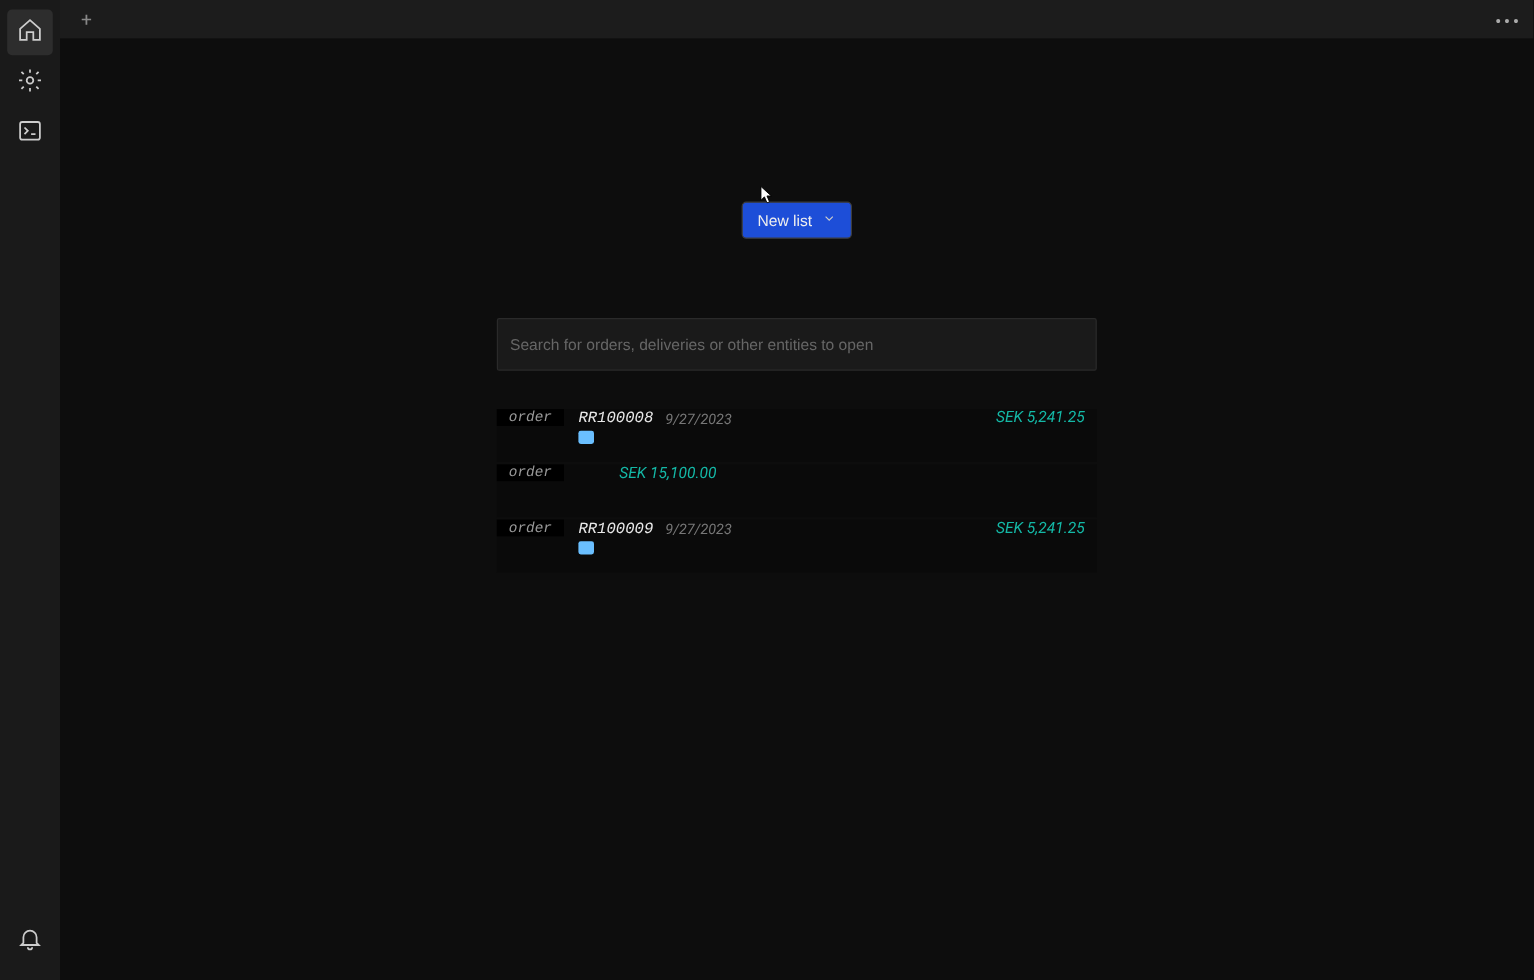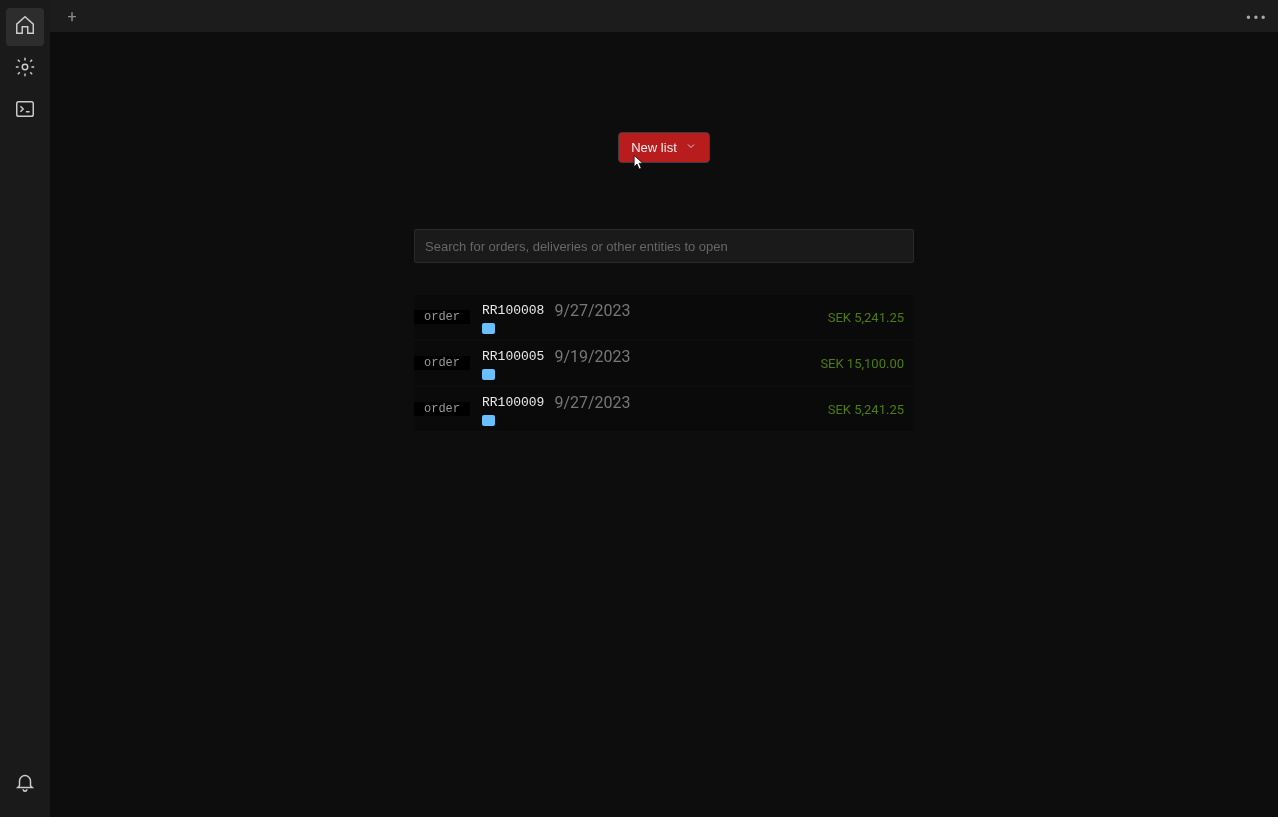--- a/index.html
+++ b/index.html
@@ -73,55 +73,57 @@
 
 .content {
   flex: 1;
   display: flex;
   flex-direction: column;
   align-items: center;
   padding-top: 100px;
 }
 
 .new-list-btn {
-  background: #b91c1c;
+  background: #1d4ed8;
   border: 1px solid #3d3d3d;
   border-radius: 4px;
   padding: 7px 12px;
   color: #eee;
   font-size: 13px;
   display: flex;
   align-items: center;
   gap: 8px;
   cursor: pointer;
+  margin-top: 36px;
 }
 .new-list-btn svg { width: 12px; height: 12px; stroke: #ccc; fill: none; stroke-width: 2; }
 
 .search-box {
   margin-top: 66px;
   width: 500px;
-  height: 34px;
+  height: 44px;
   background: #1a1a1a;
   border: 1px solid #2a2a2a;
   border-radius: 2px;
   padding: 0 10px;
   color: #ccc;
   font-size: 13px;
   outline: none;
 }
 .search-box::placeholder { color: #666; }
 
 .results { margin-top: 32px; width: 500px; }
 .result-row {
   display: flex;
-  align-items: center;
+  align-items: flex-start;
   background: #0a0a0a;
   margin-bottom: 2px;
   height: 44px;
   cursor: pointer;
+  font-style: italic;
 }
 .row-type {
   width: 56px;
   background: #000;
   display: flex;
   align-items: center;
   justify-content: center;
   font-family: "Courier New", monospace;
   font-size: 12px;
   color: #999;
@@ -135,33 +137,33 @@
 }
 .row-body {
   flex: 1;
   display: flex;
   flex-direction: column;
   justify-content: center;
   gap: 3px;
 }
 .row-top { display: flex; gap: 10px; align-items: center; }
 .row-id { font-family: "Courier New", monospace; font-size: 13px; color: #e8e8e8; }
-.row-date { font-size: 16px; color: #777; }
+.row-date { font-size: 12px; color: #777; }
 .row-tags { display: flex; gap: 4px; }
 .row-tag {
   width: 13px; height: 11px;
   background: #6abfff;
   border-radius: 2px;
 }
 .row-amount {
   display: flex;
   align-items: center;
   padding-right: 10px;
   font-size: 13px;
-  color: #4d7c0f;
+  color: #14b8a6;
   flex-shrink: 0;
   margin-left: 34px;
 }
 
 .cursor-pointer-graphic {
   position: absolute;
   left: 628px;
   top: 154px;
   pointer-events: none;
 }
@@ -234,29 +236,20 @@
           <div class="row-tags">
               <span class="row-tag"></span>
             </div>
         </div>
         <div class="row-amount">SEK 5,241.25</div>
       </div>
 
       <div class="result-row">
         <div class="row-type">order</div>
         <div class="row-status"></div>
-        <div class="row-body">
-          <div class="row-top">
-            <span class="row-id">RR100005</span>
-            <span class="row-date">9/19/2023</span>
-          </div>
-          <div class="row-tags">
-              <span class="row-tag"></span>
-            </div>
-        </div>
         <div class="row-amount">SEK 15,100.00</div>
       </div>
 
       <div class="result-row">
         <div class="row-type">order</div>
         <div class="row-status"></div>
         <div class="row-body">
           <div class="row-top">
             <span class="row-id">RR100009</span>
             <span class="row-date">9/27/2023</span>

